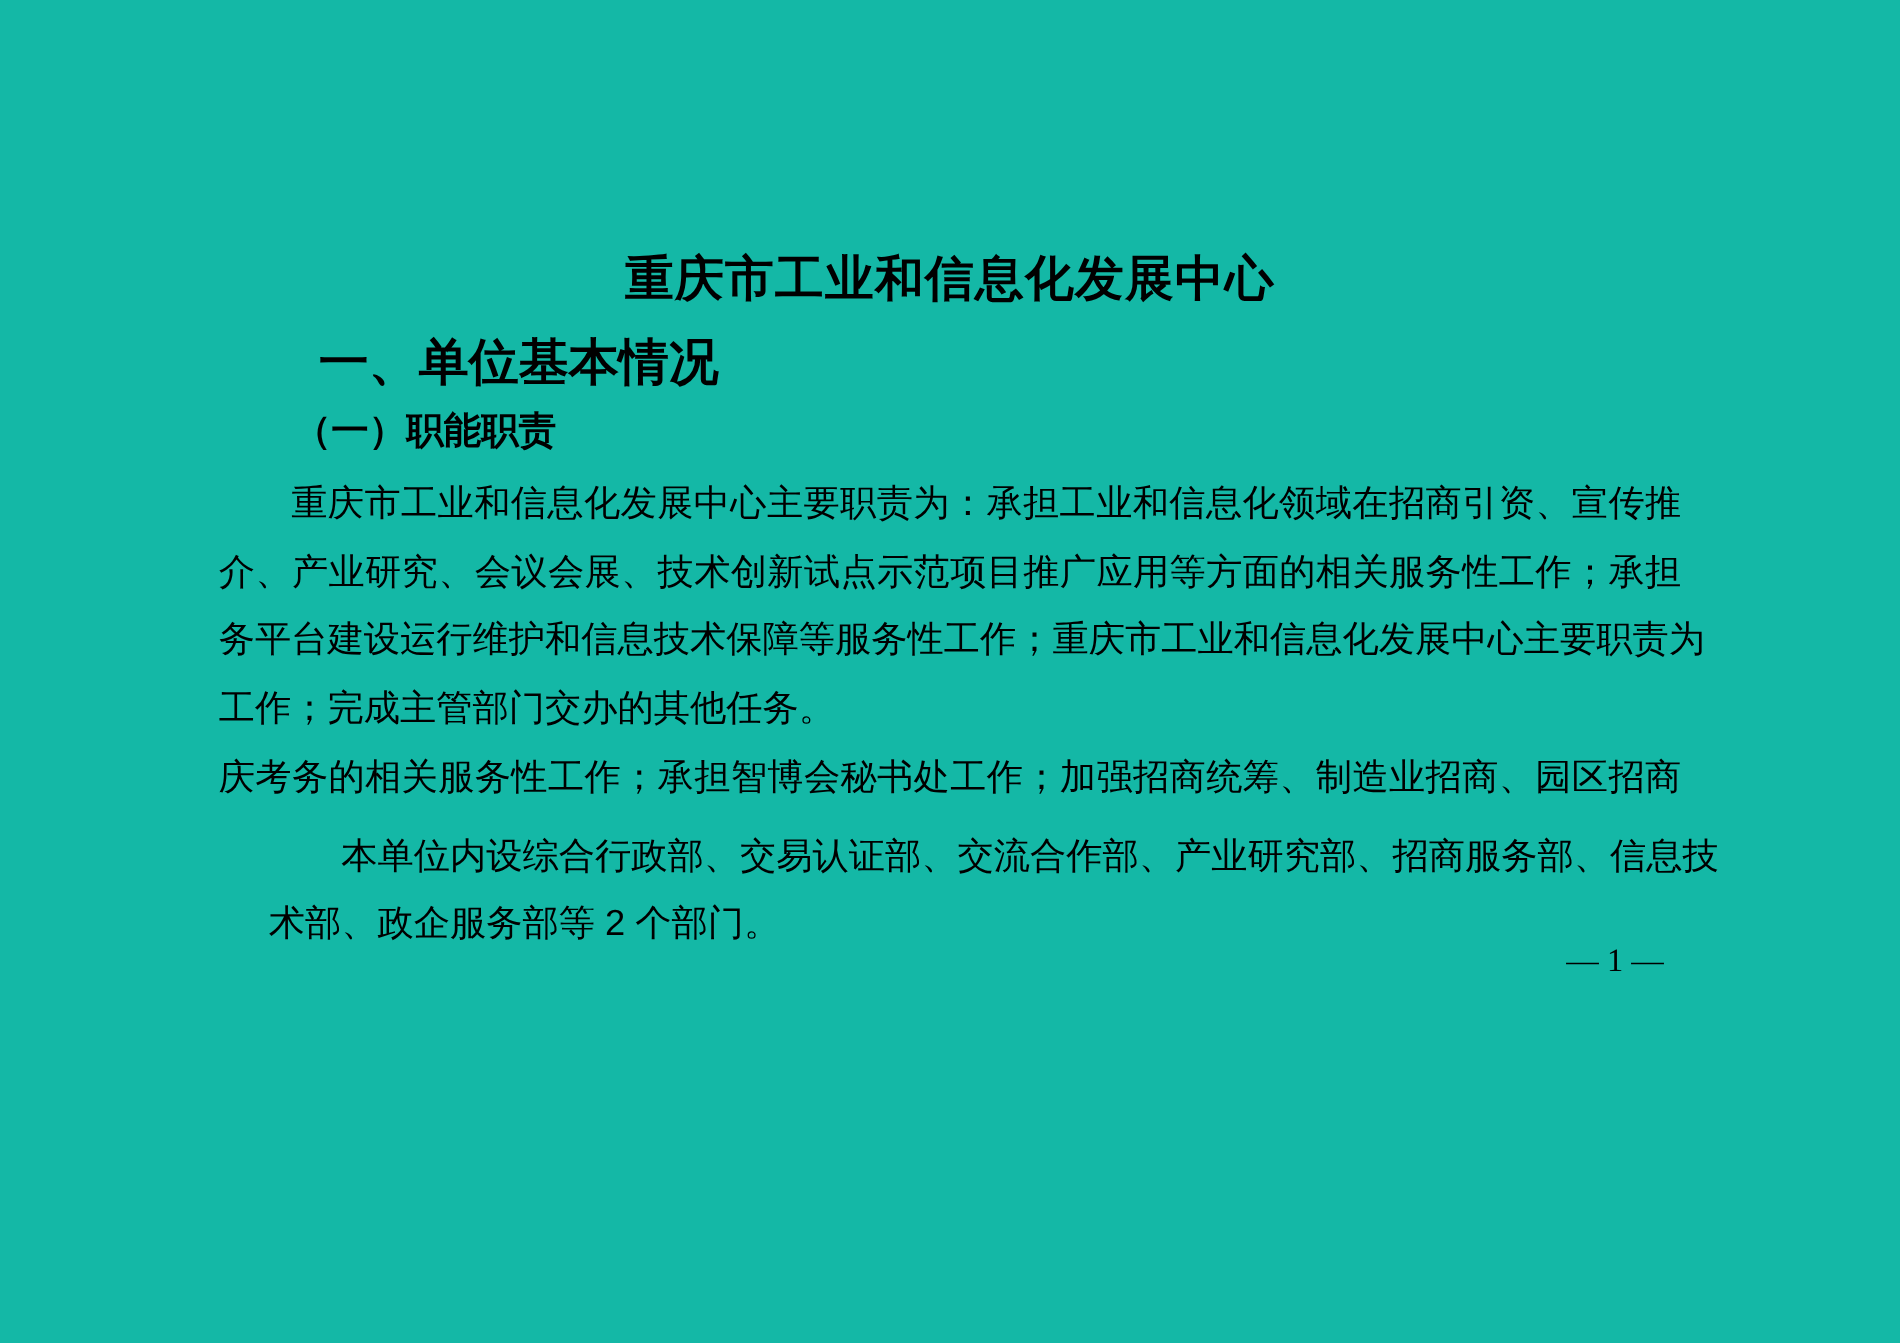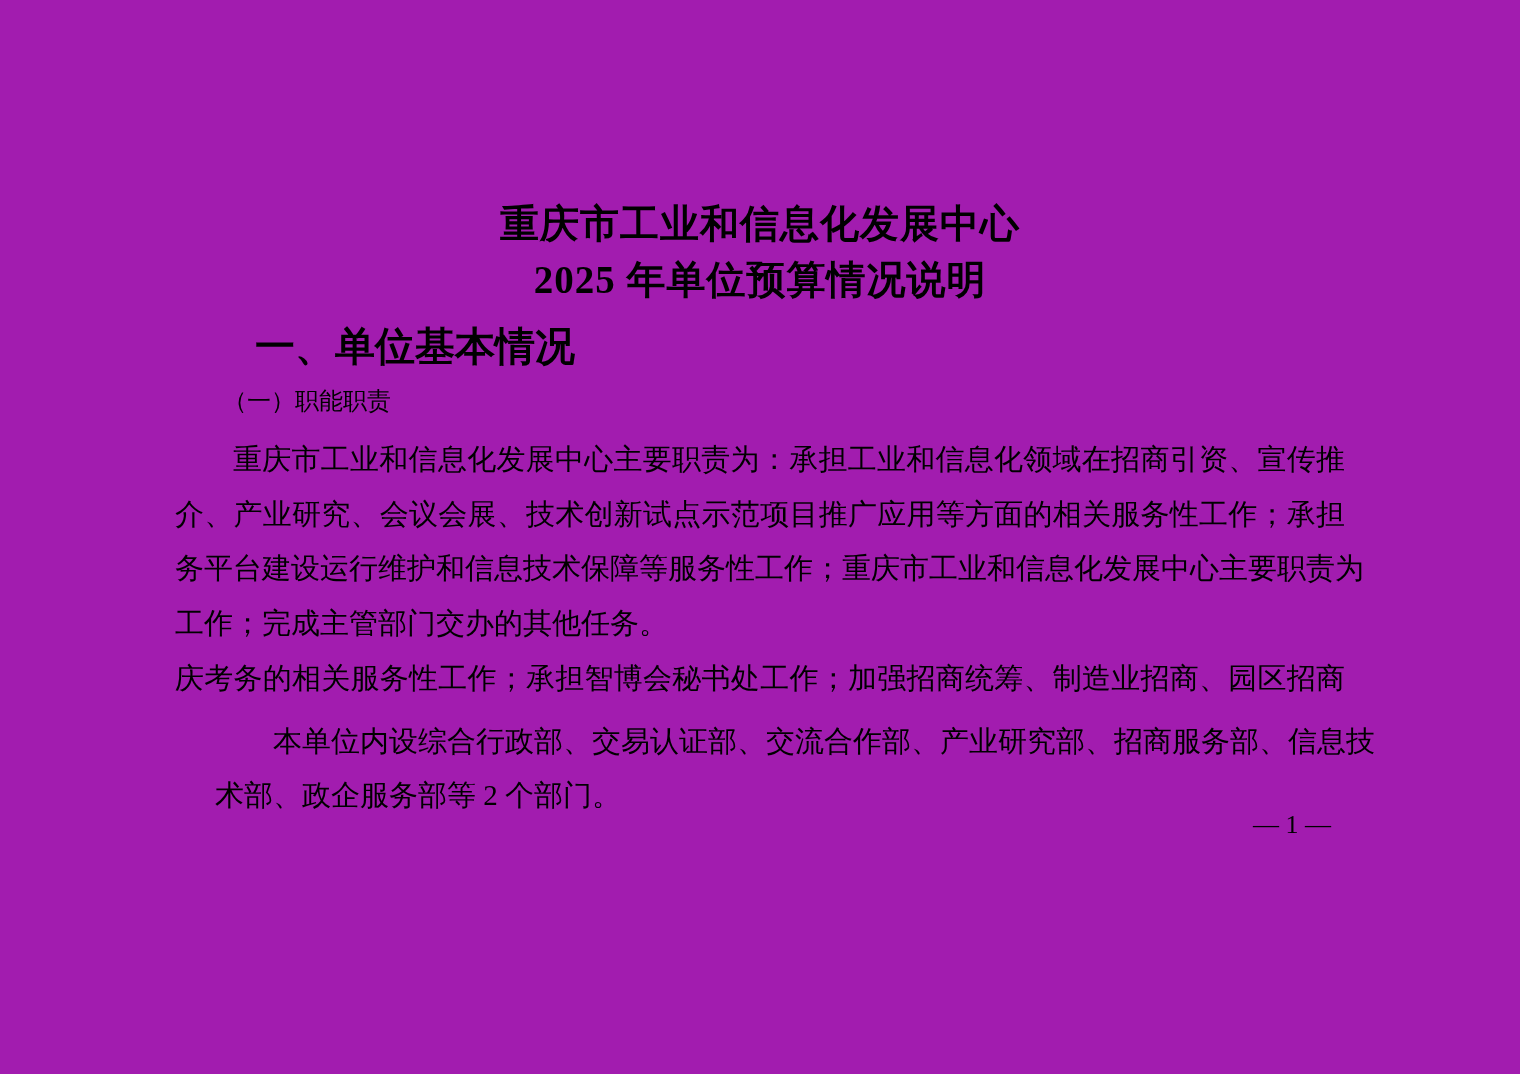--- a/index.html
+++ b/index.html
@@ -8,21 +8,21 @@
     width: 1520px;
     height: 1074px;
     color: #000000;
     font-family: "Liberation Serif", serif;
     overflow: hidden;
   }
   .page {
     width: 1520px;
     height: 1074px;
     padding: 0 175px;
-    background: #a21caf;
+    background: #14b8a6;
   }
   .title-block {
     padding-top: 196px;
     text-align: center;
   }
   .title-line {
     font-size: 39px;
     line-height: 56px;
     font-weight: bold;
     letter-spacing: 1px;
@@ -30,34 +30,34 @@
   }
   .section-heading {
     margin-top: 15px;
     font-size: 40px;
     line-height: 47px;
     font-weight: bold;
     font-family: "Liberation Sans", sans-serif;
     padding-left: 2em;
   }
   .subsection-heading {
-    font-size: 24px;
+    font-size: 30px;
     line-height: 50px;
     margin-top: 6px;
     padding-left: 2em;
-    font-weight: normal;
+    font-weight: bold;
     font-family: "Liberation Serif", serif;
   }
   .para { margin-top: 6px; }
   .body-line {
     font-size: 29px;
     line-height: 54.7px;
     text-align: justify;
     text-align-last: justify;
-    font-family: Liberation Serif, serif;
+    font-family: Liberation Sans, sans-serif;
     white-space: nowrap;
   }
   .body-line.first { text-indent: 2em; }
   .body-line.last { text-align-last: left; white-space: normal; }
   .para-2 { margin-top: 8px; margin-left: 40px; }
   .footer {
     margin-top: -14px;
     text-align: right;
     padding-right: 14px;
     font-size: 26px;
@@ -65,21 +65,20 @@
     font-family: "Liberation Serif", serif;
   }
 </style>
 </head>
 <body>
 
 <div class="page">
 
   <div class="title-block">
     <div class="title-line">重庆市工业和信息化发展中心</div>
-    <div class="title-line">2025 年单位预算情况说明</div>
   </div>
 
   <div class="section-heading">一、单位基本情况</div>
 
   <div class="subsection-heading">（一）职能职责</div>
 
   <div class="para">
     <div class="body-line first">重庆市工业和信息化发展中心主要职责为：承担工业和信息化领域在招商引资、宣传推</div>
     <div class="body-line">介、产业研究、会议会展、技术创新试点示范项目推广应用等方面的相关服务性工作；承担</div>
     <div class="body-line">务平台建设运行维护和信息技术保障等服务性工作；重庆市工业和信息化发展中心主要职责为</div>

